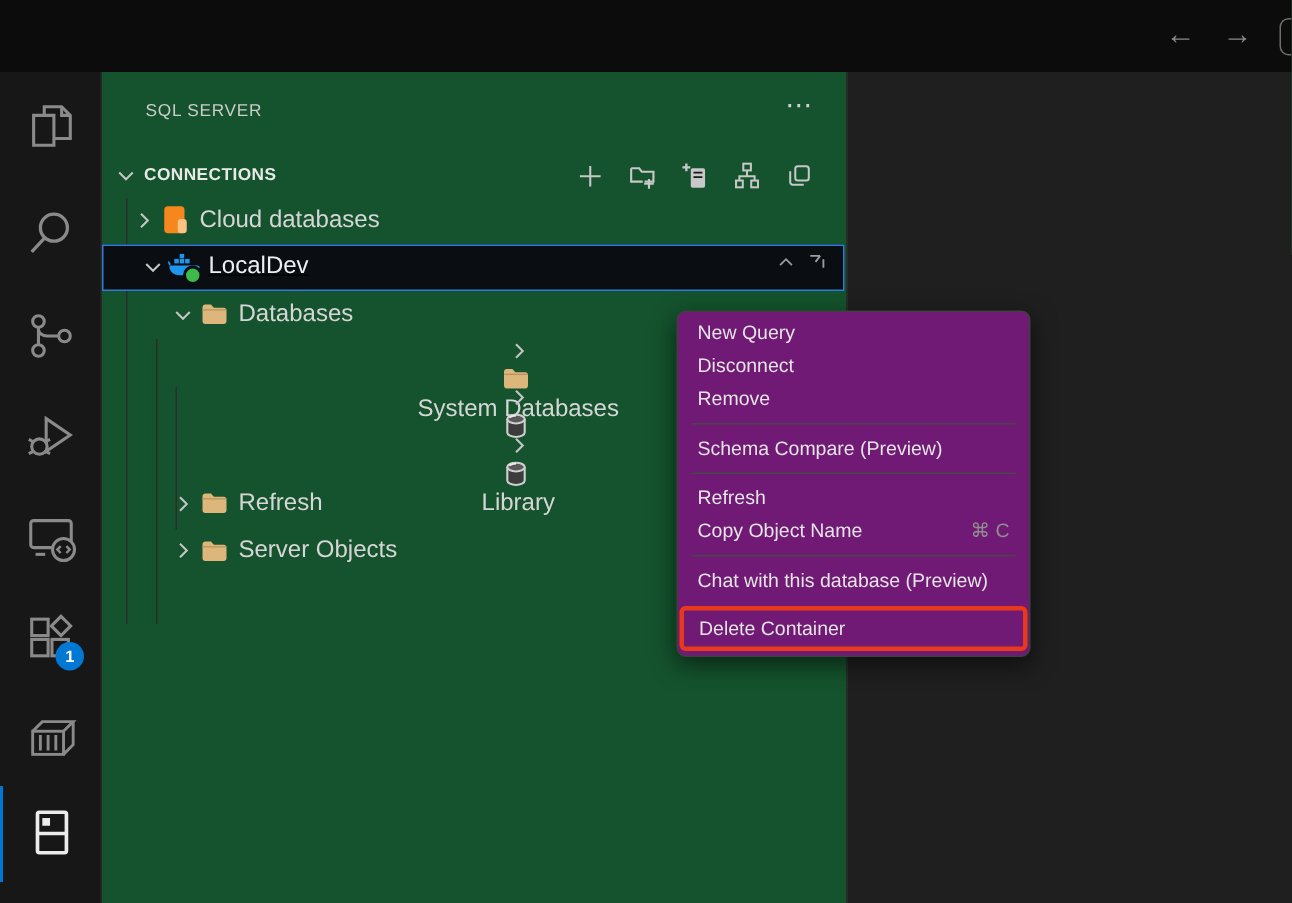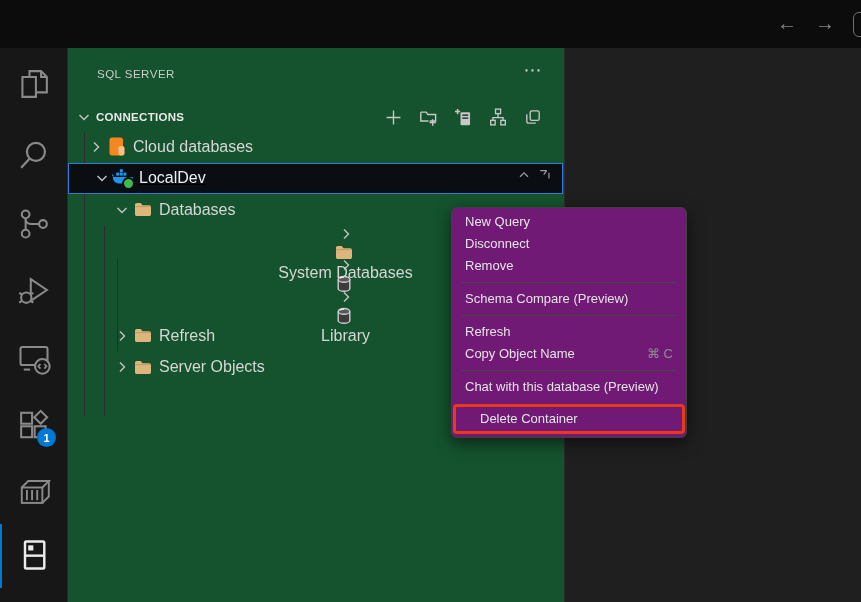--- a/index.html
+++ b/index.html
@@ -43,21 +43,21 @@
   .lvl1{padding-left:20px;}.lvl2{padding-left:25px;text-decoration:underline;}.lvl3{padding-left:46px;}.lvl4{padding-left:59px;flex-direction:column;}
   .status-dot{position:absolute;right:-1px;bottom:-2px;width:9px;height:9px;border-radius:50%;background:#3dba4a;border:2px solid #0a0d11;}
   .row-actions{position:absolute;right:10px;top:4px;display:flex;gap:7px;opacity:.9;}
   
   .ctxmenu{position:absolute;left:451px;top:207px;width:236px;background:#701a75;border:1px solid #404040;border-radius:6px;
     box-shadow:0 5px 16px rgba(0,0,0,.55);box-sizing:border-box;padding:3px 0 2px 0;z-index:10;}
   .mi{height:22px;line-height:22px;padding:0 13px;font-size:13px;color:#e4e4e4;display:flex;justify-content:space-between;white-space:nowrap;}
   .mi .sc{color:#8f8f8f;}
   .msep{height:1px;background:#474747;margin:5px 9px;}
   .mgroup-hl{margin:6px 1px 1px 1px;border:3px solid #e8391c;border-radius:4px;padding:1px 0;}
-  .mgroup-hl .mi{padding:0 24px;}
+  .mgroup-hl .mi{padding:0 10px;}
 </style>
 </head>
 <body>
 
 <div class="titlebar">
   <div class="nav-arrow nav-back">←</div>
   <div class="nav-arrow nav-fwd">→</div>
   <div class="layout-icon"></div>
 </div>
 

